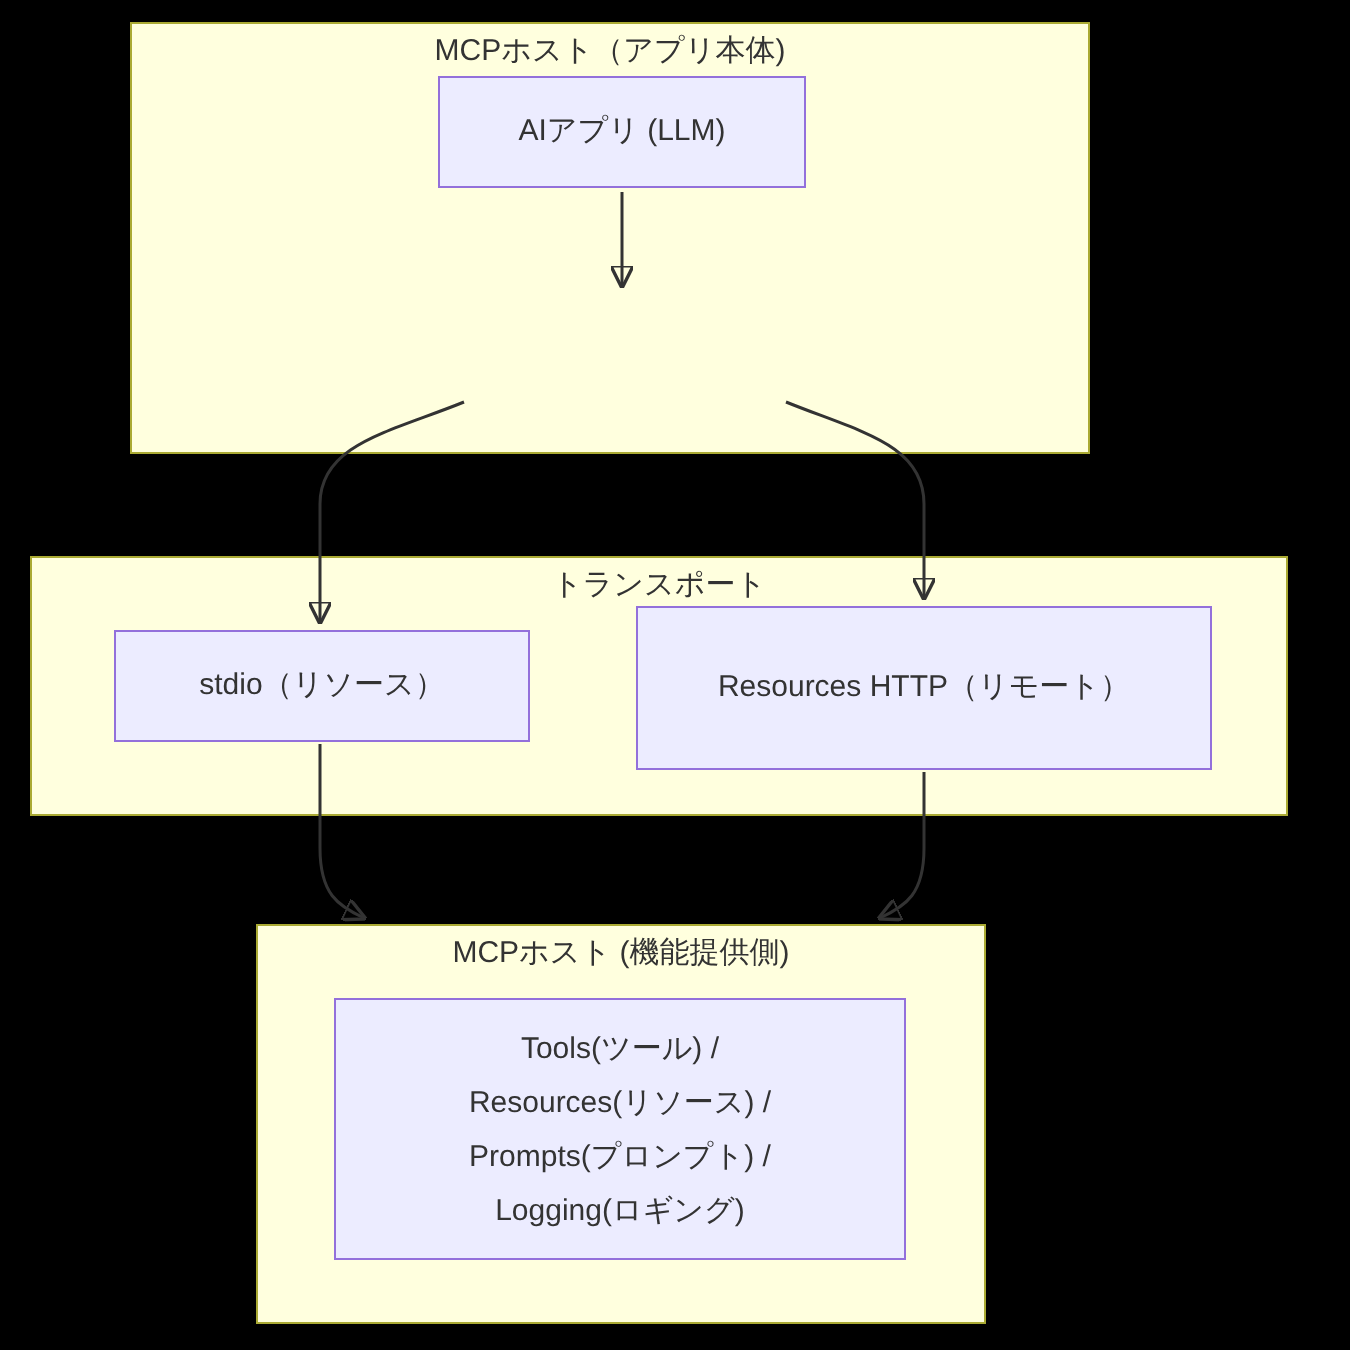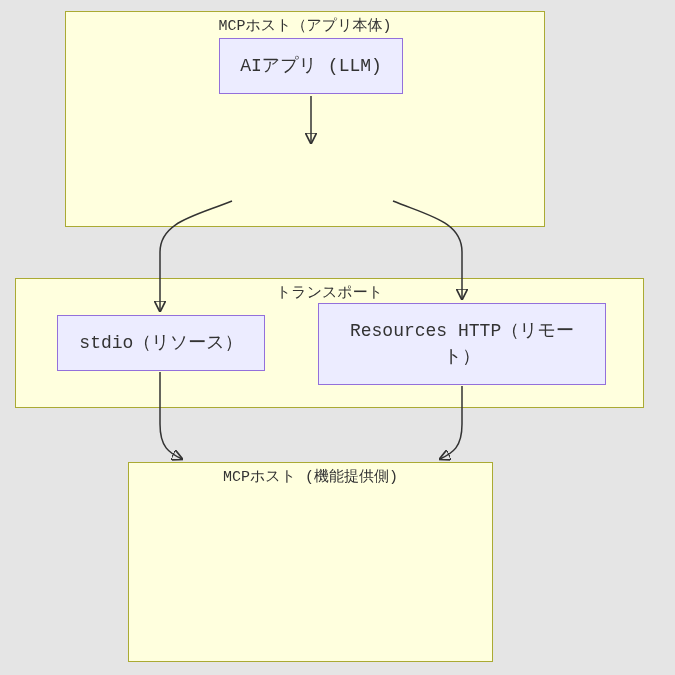--- a/index.html
+++ b/index.html
@@ -1,20 +1,20 @@
 <!DOCTYPE html>
 <html><head>
 <meta charset="utf-8">
 <style>
   html,body{margin:0;padding:0;background:#ffffff;}
   .canvas{
     position:relative;
     width:675px;height:675px;
-    background:#e5e5e5;
-    font-family:Liberation Mono, monospace;
+    background:#000000;
+    font-family:Liberation Sans, sans-serif;
     color:#333333;
     overflow:hidden;
   }
   .cluster{
     position:absolute;
     background:#ffffde;
     border:1px solid #aaaa33;
     box-sizing:border-box;
   }
   .cluster-title{
@@ -28,21 +28,21 @@
   .node{
     position:absolute;
     background:#ececff;
     border:1px solid #9370db;
     box-sizing:border-box;
     display:flex;
     flex-direction:column;
     align-items:center;
     justify-content:center;
     text-align:center;
-    font-size:18px;
+    font-size:15px;
     color:#333333;
     line-height:1.45;
     padding:4px 10px;
   }
   .edges{
     position:absolute;
     left:0;top:0;
     width:675px;height:675px;
     pointer-events:none;
   }
@@ -75,20 +75,26 @@
 
 
   <div class="node" style="left:57px;top:315px;width:208px;height:56px;">
     <span>stdio（リソース）</span>
   </div>
 
   <div class="node" style="left:318px;top:303px;width:288px;height:82px;">
     <span style="max-width:250px;">Resources HTTP（リモート）</span>
   </div>
 
+  <div class="node" style="left:167px;top:499px;width:286px;height:131px;line-height:1.8;">
+    <span>Tools(ツール) /</span>
+    <span>Resources(リソース) /</span>
+    <span>Prompts(プロンプト) /</span>
+    <span>Logging(ロギング)</span>
+  </div>
 
   <svg class="edges" viewBox="0 0 675 675">
     <defs>
       <marker id="arrow" viewBox="0 0 10 10" refX="9" refY="5" markerWidth="7.5" markerHeight="7.5" orient="auto-start-reverse">
         <path d="M0,0 L10,5 L0,10 z" fill="#333333" stroke="none"></path>
       </marker>
     </defs>
     <path d="M311,96 L311,143" marker-end="url(#arrow)"></path>
     <path d="M232,201 C195,216 160,222 160,252 L160,311" marker-end="url(#arrow)"></path>
     <path d="M393,201 C430,216 462,222 462,252 L462,299" marker-end="url(#arrow)"></path>

